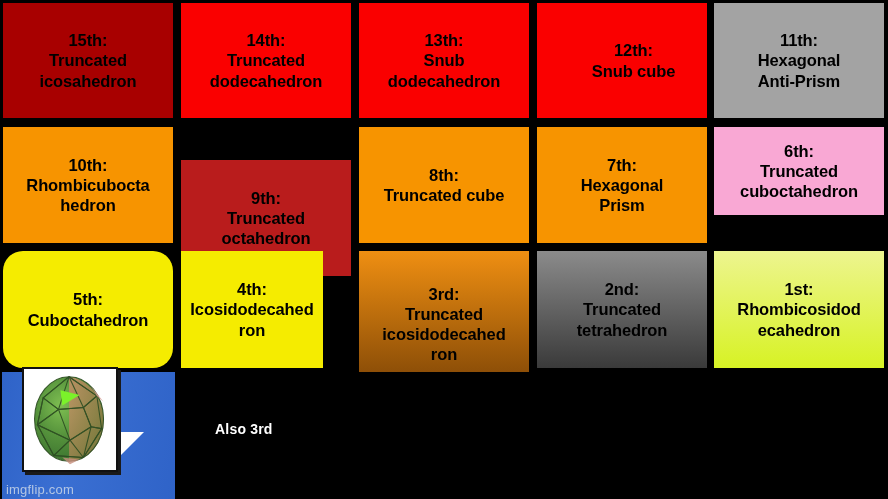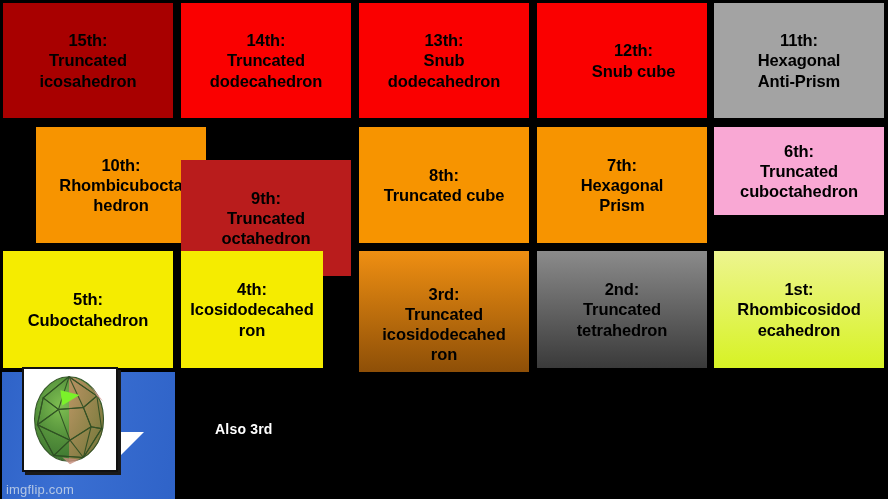--- a/index.html
+++ b/index.html
@@ -140,21 +140,21 @@
       </div>
       <div class="cell" style="left: 537px; top: 3px; width: 170px; height: 115px; background: rgb(250, 0, 0); padding-left: 29px;">
         <span class="txt">12th:
 Snub cube</span>
       </div>
       <div class="cell" style="left: 714px; top: 3px; width: 170px; height: 115px; background: #a3a3a3;">
         <span class="txt">11th:
 Hexagonal
 Anti-Prism</span>
       </div>
-      <div class="cell" style="left: 3px; top: 127px; width: 170px; height: 116px; background: rgb(247, 148, 0); margin-left: 33px;">
+      <div class="cell" style="left: 3px; top: 127px; width: 170px; height: 116px; background: rgb(247, 148, 0);">
         <span class="txt">10th:
 Rhombicubocta
 hedron</span>
       </div>
       <div class="cell" style="left: 181px; top: 120px; width: 170px; height: 116px; background: #b91c1c; margin-top: 40px;">
         <span class="txt">9th:
 Truncated
 octahedron</span>
       </div>
       <div class="cell" style="left: 359px; top: 127px; width: 170px; height: 116px; background: rgb(247, 148, 0);">
@@ -164,21 +164,21 @@
       <div class="cell" style="left: 537px; top: 127px; width: 170px; height: 116px; background: rgb(247, 148, 0);">
         <span class="txt">7th:
 Hexagonal
 Prism</span>
       </div>
       <div class="cell" style="left: 714px; top: 127px; width: 170px; height: 88px; background: #f9a8d4;">
         <span class="txt">6th:
 Truncated
 cuboctahedron</span>
       </div>
-      <div class="cell" style="left: 3px; top: 251px; width: 170px; height: 117px; background: rgb(245, 236, 0);">
+      <div class="cell" style="left: 3px; top: 251px; width: 170px; height: 117px; background: rgb(245, 236, 0); border-radius: 20px;">
         <span class="txt">5th:
 Cuboctahedron</span>
       </div>
       <div class="cell" style="left: 181px; top: 251px; width: 142px; height: 117px; background: rgb(245, 236, 0);">
         <span class="txt">4th:
 Icosidodecahed
 ron</span>
       </div>
       <div class="cell" style="left: 359px; top: 251px; width: 170px; height: 146px; background: linear-gradient(rgb(239, 143, 18) 0%, rgb(122, 66, 5) 100%);">
         <span class="txt">3rd:

